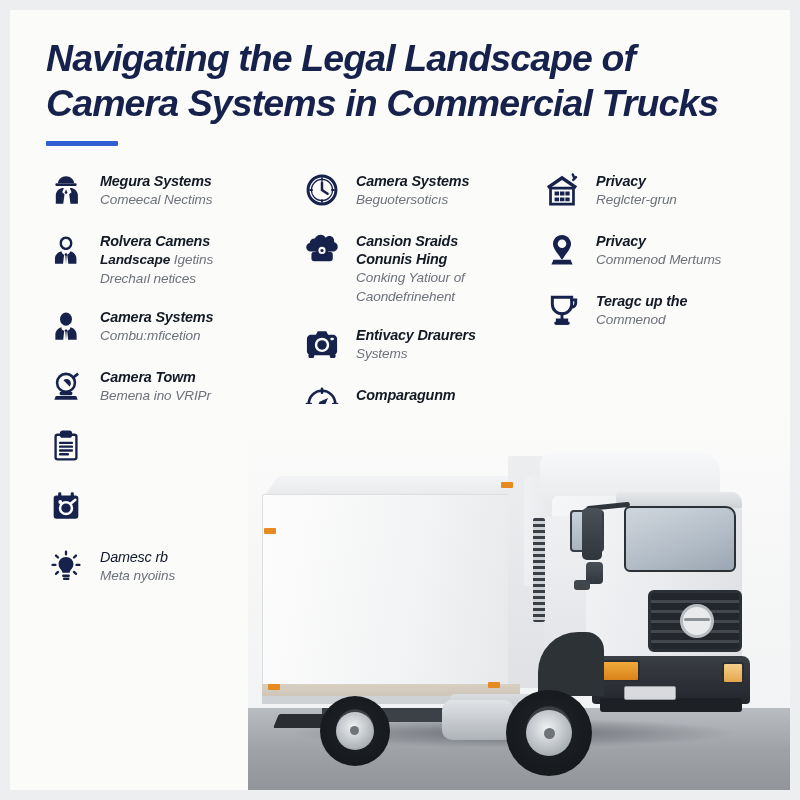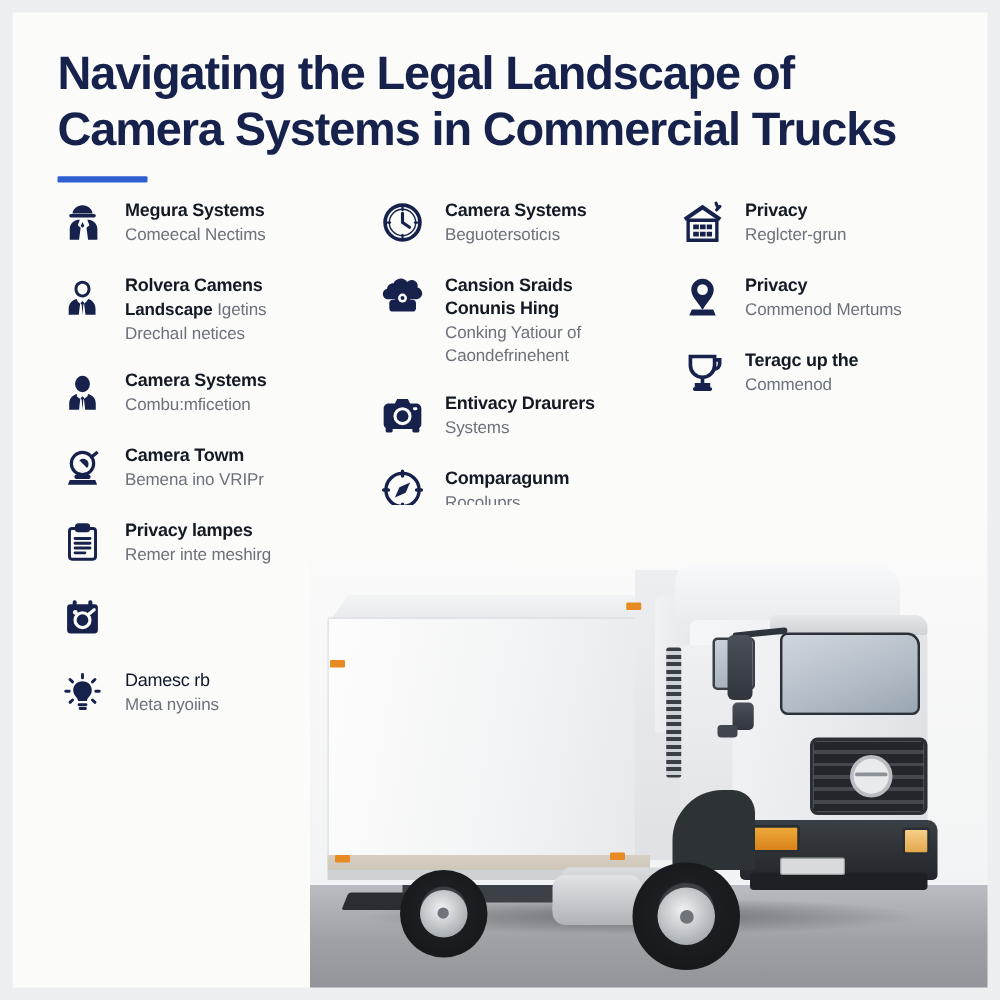--- a/index.html
+++ b/index.html
@@ -13,20 +13,21 @@
     background: #e9eaec;
     font-family: "Liberation Sans", sans-serif;
   }
   #poster {
     position: relative;
     width: 800px;
     height: 800px;
     background: #fbfbfa;
     box-sizing: border-box;
     overflow: hidden;
+    font-style: italic;
   }
   
   .frame-edge {
     position: absolute;
     inset: 0;
     border: 10px solid #eceef0;
     box-sizing: border-box;
     pointer-events: none;
     z-index: 40;
   }
@@ -49,21 +50,21 @@
     margin-top: 15px;
     width: 72px;
     height: 5px;
     background: #2f5fd0;
     border-radius: 1px;
   }
   
   .columns {
     position: absolute;
     left: 44px;
-    top: 156px;
+    top: 168px;
     width: 736px;
     height: 520px;
   }
   .col {
     position: absolute;
     top: 0;
   }
   .col-1 { left: 0px;   width: 250px; }
   .col-2 { left: 256px; width: 228px; }
   .col-3 { left: 496px; width: 240px; }
@@ -420,24 +421,20 @@
       </div>
 
       <div class="item">
         <span class="icon-box">
           <svg width="34" height="34" viewBox="0 0 32 32" fill="none" stroke="#16224c" stroke-width="2.2">
             <rect x="6.2" y="5.4" width="19.6" height="23.2" rx="2"></rect>
             <rect x="11.4" y="2.6" width="9.2" height="4.6" rx="1.4" fill="#16224c"></rect>
             <path d="M10.4 13h11.2M10.4 16.6h11.2M10.4 20.2h11.2M10.4 23.8h7.4" stroke-linecap="round"></path>
           </svg>
         </span>
-        <div class="item-text">
-          <div class="item-title">Privacy lampes</div>
-          <div class="item-sub">Remer inte meshirg</div>
-        </div>
       </div>
 
       <div class="item">
         <span class="icon-box">
           <svg width="34" height="34" viewBox="0 0 32 32" fill="#16224c">
             <rect x="4.4" y="6" width="23.2" height="22" rx="2.6"></rect>
             <rect x="8.6" y="3" width="3" height="5" rx="1.4"></rect>
             <rect x="20.4" y="3" width="3" height="5" rx="1.4"></rect>
             <circle cx="16" cy="18" r="5.6" fill="none" stroke="#fbfbfa" stroke-width="2.4"></circle>
             <path d="M20.6 13.6l4.2-3.4" stroke="#fbfbfa" stroke-width="2.4" stroke-linecap="round"></path>

